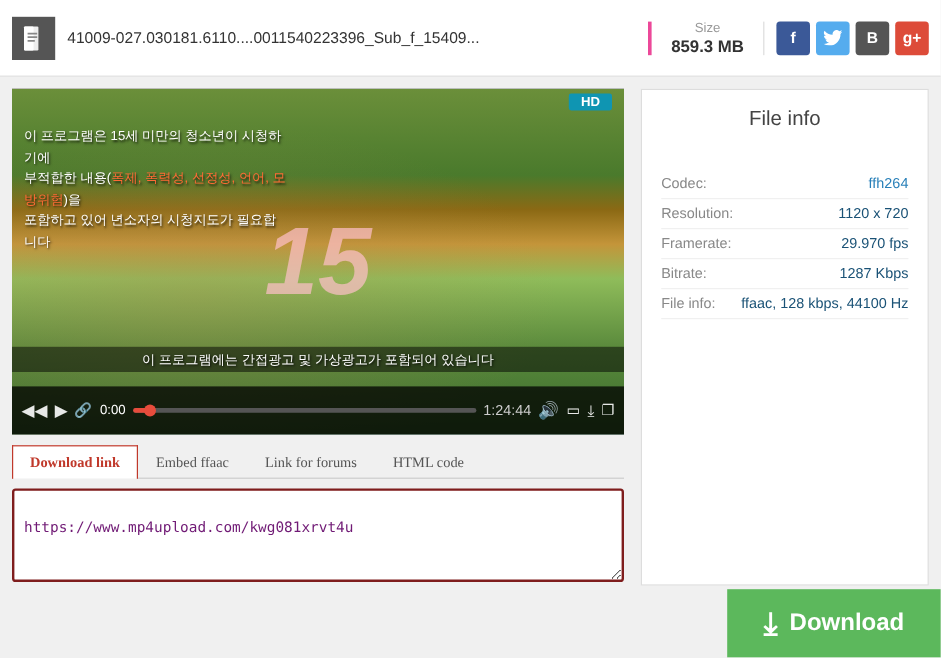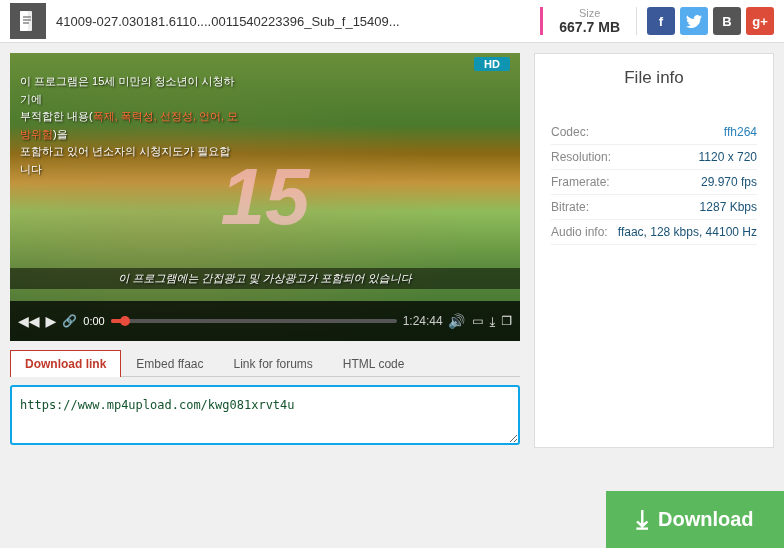--- a/index.html
+++ b/index.html
@@ -13,21 +13,21 @@
       overflow: hidden;
     }
 
     
     .header {
       background: #fff;
       border-bottom: 1px solid #ddd;
       display: flex;
       align-items: center;
       padding: 6px 10px;
-      height: 43px;
+      height: 64px;
     }
     .header-icon {
       width: 36px;
       height: 36px;
       background: #555;
       display: flex;
       align-items: center;
       justify-content: center;
       margin-right: 10px;
       flex-shrink: 0;
@@ -89,21 +89,21 @@
       background: #1a1a2e;
       overflow: hidden;
     }
     .video-bg {
       width: 100%; height: 100%;
       background: linear-gradient(135deg, #8b6914 0%, #5a8a3c 40%, #3a7a5c 60%, #2a6a4c 100%);
       position: relative;
     }
     .video-overlay-text {
       position: absolute;
-      top: 20px; left: 10px;
+      top: 32px; left: 10px;
       color: #fff;
       font-size: 11px;
       line-height: 1.6;
       text-shadow: 1px 1px 2px rgba(0,0,0,0.8);
       width: 220px;
     }
     .video-overlay-text .highlight { color: #ff6b35; }
     .hd-badge {
       position: absolute;
       top: 4px; right: 10px;
@@ -126,21 +126,20 @@
     }
     .video-bottom-text {
       position: absolute;
       bottom: 52px; left: 0; right: 0;
       text-align: center;
       color: #fff;
       font-size: 11px;
       background: rgba(0,0,0,0.5);
       padding: 3px;
       text-shadow: 1px 1px 2px rgba(0,0,0,0.9);
-      font-style: italic;
     }
     .video-controls {
       position: absolute;
       bottom: 0; left: 0; right: 0;
       background: rgba(0,0,0,0.75);
       height: 40px;
       display: flex;
       align-items: center;
       padding: 0 8px;
       gap: 6px;
@@ -186,40 +185,41 @@
     .tab {
       padding: 6px 14px;
       font-size: 12px;
       cursor: pointer;
       color: #555;
       border: 1px solid transparent;
       border-bottom: none;
       background: transparent;
       position: relative;
       top: 1px;
+      font-family: Liberation Serif, serif;
     }
     .tab.active {
       color: #c0392b;
       border-color: #c0392b;
       background: #fff;
       font-weight: bold;
     }
 
     
     .link-area {
       margin-top: 8px;
       position: relative;
     }
     .link-input {
       width: 100%;
-      border: 2px solid #0ea5e9;
+      border: 2px solid #7f1d1d;
       border-radius: 3px;
-      padding: 11px 8px;
+      padding: 23px 8px;
       font-size: 12px;
-      color: #14532d;
+      color: #701a75;
       background: #fff;
       resize: vertical;
       min-height: 60px;
       outline: none;
     }
 
     
     .right-panel {
       flex: 1;
       background: #fff;
@@ -290,21 +290,21 @@
         <line x1="5" y1="7" x2="13" y2="7" stroke="#888" stroke-width="1.5"></line>
         <line x1="5" y1="10" x2="13" y2="10" stroke="#888" stroke-width="1.5"></line>
         <line x1="5" y1="13" x2="11" y2="13" stroke="#888" stroke-width="1.5"></line>
       </svg>
     </div>
     <div class="header-title-block">
       <div class="header-filename">41009-027.030181.6110....0011540223396_Sub_f_15409...</div>
     </div>
     <div class="header-size-block">
       <div class="header-size-label">Size</div>
-      <div class="header-size-value">667.7 MB</div>
+      <div class="header-size-value">859.3 MB</div>
     </div>
     <div class="social-icons">
       <div class="social-btn social-fb">f</div>
       <div class="social-btn social-tw">
         <svg width="16" height="13" viewBox="0 0 16 13" fill="white">
             <path d="M16 1.54a6.57 6.57 0 0 1-1.89.52A3.3 3.3 0 0 0 15.56.24a6.6 6.6 0 0 1-2.09.8A3.29 3.29 0 0 0 7.88 4a9.33 9.33 0 0 1-6.77-3.43 3.29 3.29 0 0 0 1.02 4.39A3.27 3.27 0 0 1 .64 4.5v.04a3.3 3.3 0 0 0 2.64 3.23 3.3 3.3 0 0 1-.87.12 3.27 3.27 0 0 1-.62-.06 3.3 3.3 0 0 0 3.07 2.28A6.6 6.6 0 0 1 0 11.54a9.31 9.31 0 0 0 5.04 1.48c6.05 0 9.36-5.01 9.36-9.36l-.01-.43A6.68 6.68 0 0 0 16 1.54z"></path>
           </svg>
       </div>
       <div class="social-btn social-bl">B</div>
       <div class="social-btn social-gp">g+</div>
@@ -372,21 +372,21 @@
         </div>
         <div class="info-row">
           <span class="info-label">Framerate:</span>
           <span class="info-value">29.970 fps</span>
         </div>
         <div class="info-row">
           <span class="info-label">Bitrate:</span>
           <span class="info-value">1287 Kbps</span>
         </div>
         <div class="info-row">
-          <span class="info-label">Audio info:</span>
+          <span class="info-label">File info:</span>
           <span class="info-value">ffaac, 128 kbps, 44100 Hz</span>
         </div>
       </div>
     </div>
 
   </div>
 
   <div class="download-section">
     <button class="download-btn">
       <span class="dl-icon">⤓</span>

